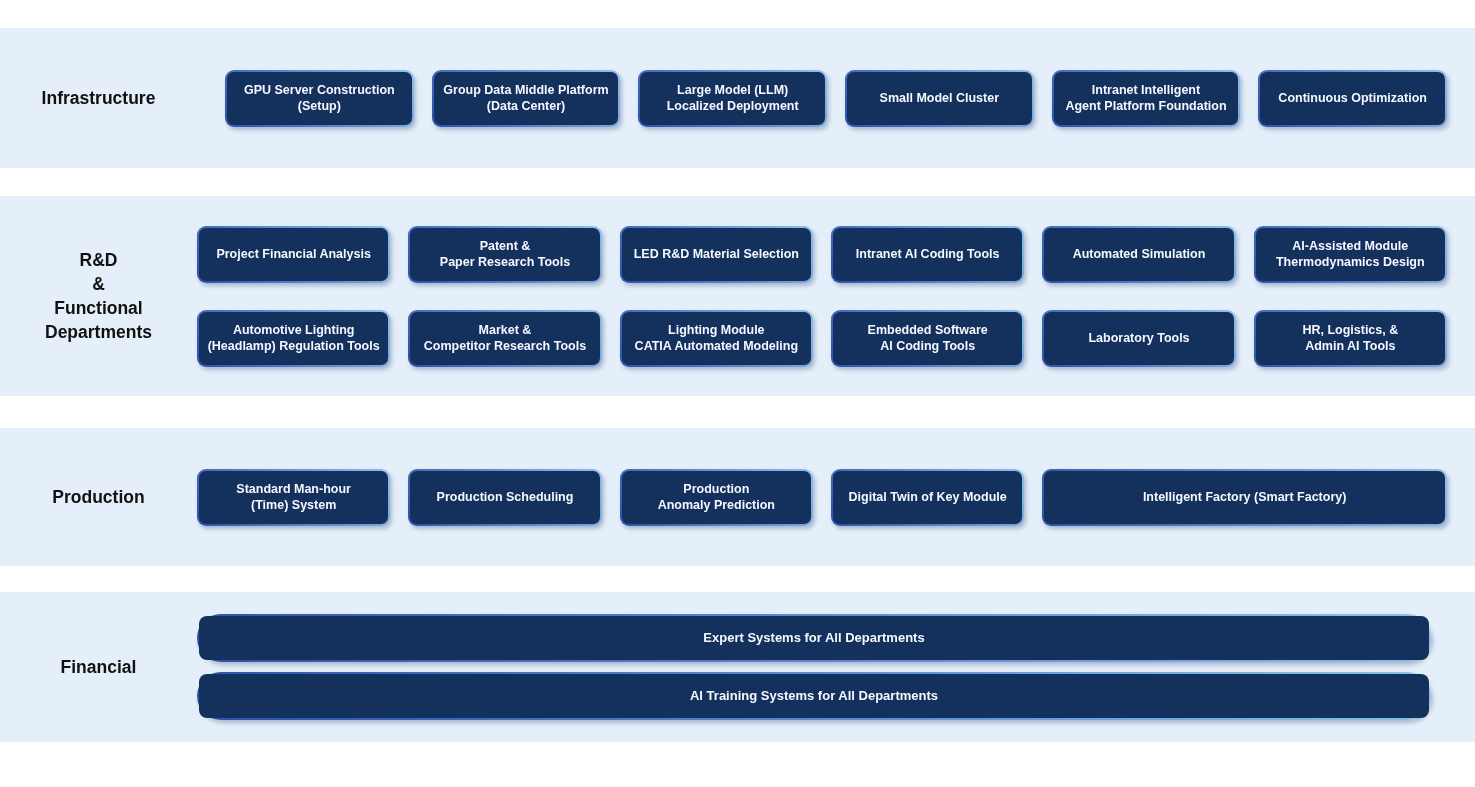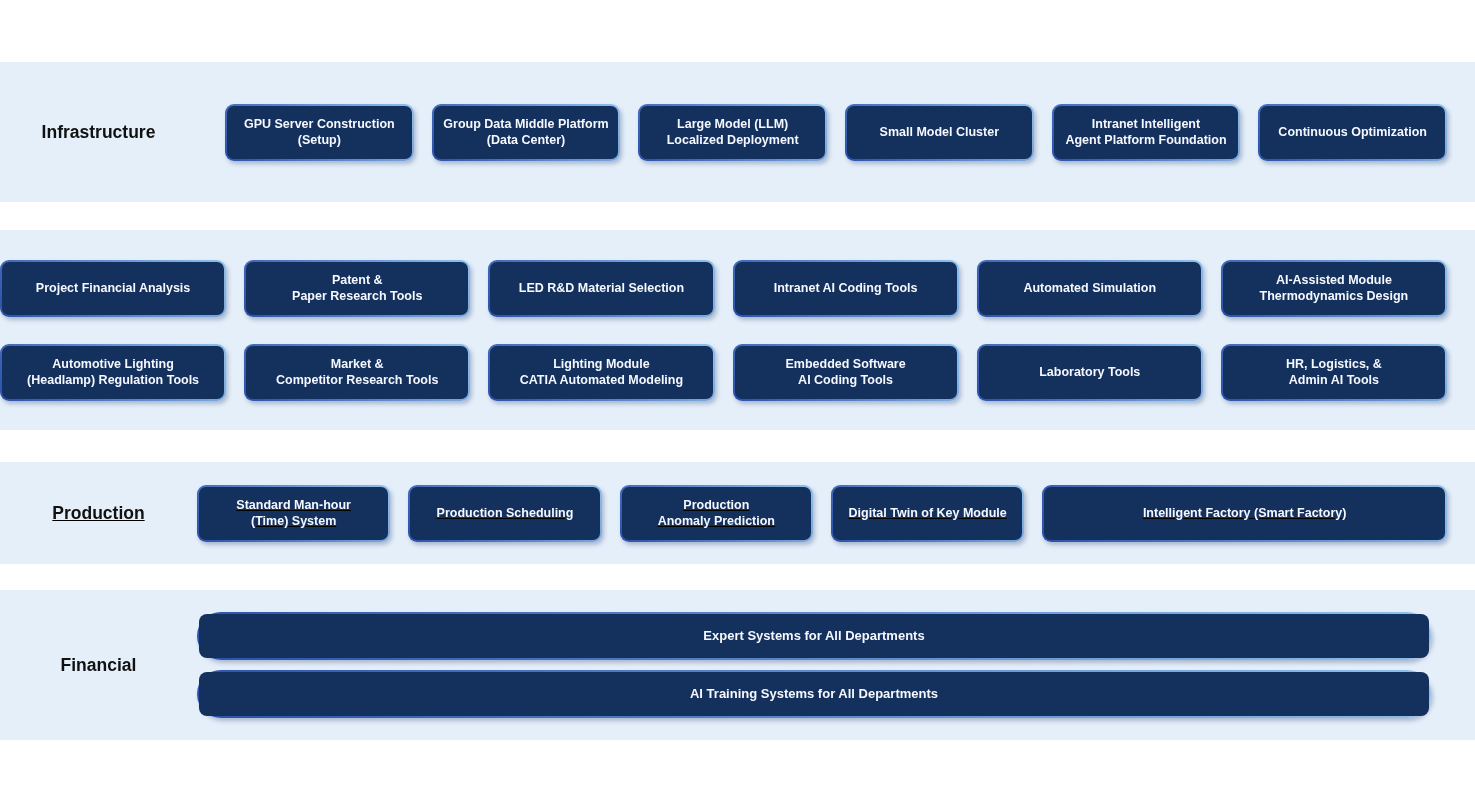--- a/index.html
+++ b/index.html
@@ -16,23 +16,23 @@
   body{
     background:var(--page-bg);
     font-family:"Liberation Sans",sans-serif;
     overflow:hidden;
   }
   .band{
     background:var(--band-bg);
     display:flex;
     width:100%;
   }
-  .band-infrastructure{margin-top:62px;height:140px;gap:28px;}
+  .band-infrastructure{margin-top:28px;height:140px;gap:28px;}
   .band-rnd{margin-top:28px;height:200px;}
-  .band-production{margin-top:32px;height:102px;text-decoration:underline;}
+  .band-production{margin-top:32px;height:138px;}
   .band-knowledge{margin-top:26px;height:150px;}
   .label-col{
     width:197px;
     flex:none;
     display:flex;
     align-items:center;
     justify-content:center;
     text-align:center;
   }
   .band-label{
@@ -128,20 +128,26 @@
       </div>
     <div class="box">
         <div class="box-inner">
           <span class="box-label">Continuous Optimization</span>
         </div>
       </div>
   </div>
 </section>
 
 <section class="band band-rnd">
+  <div class="label-col">
+    <div class="band-label">R&amp;D
+&amp;
+Functional
+Departments</div>
+  </div>
   <div class="content">
     <div class="box">
         <div class="box-inner">
           <span class="box-label">Project Financial Analysis</span>
         </div>
       </div>
     <div class="box">
         <div class="box-inner">
           <span class="box-label">Patent &amp;
 Paper Research Tools</span>

